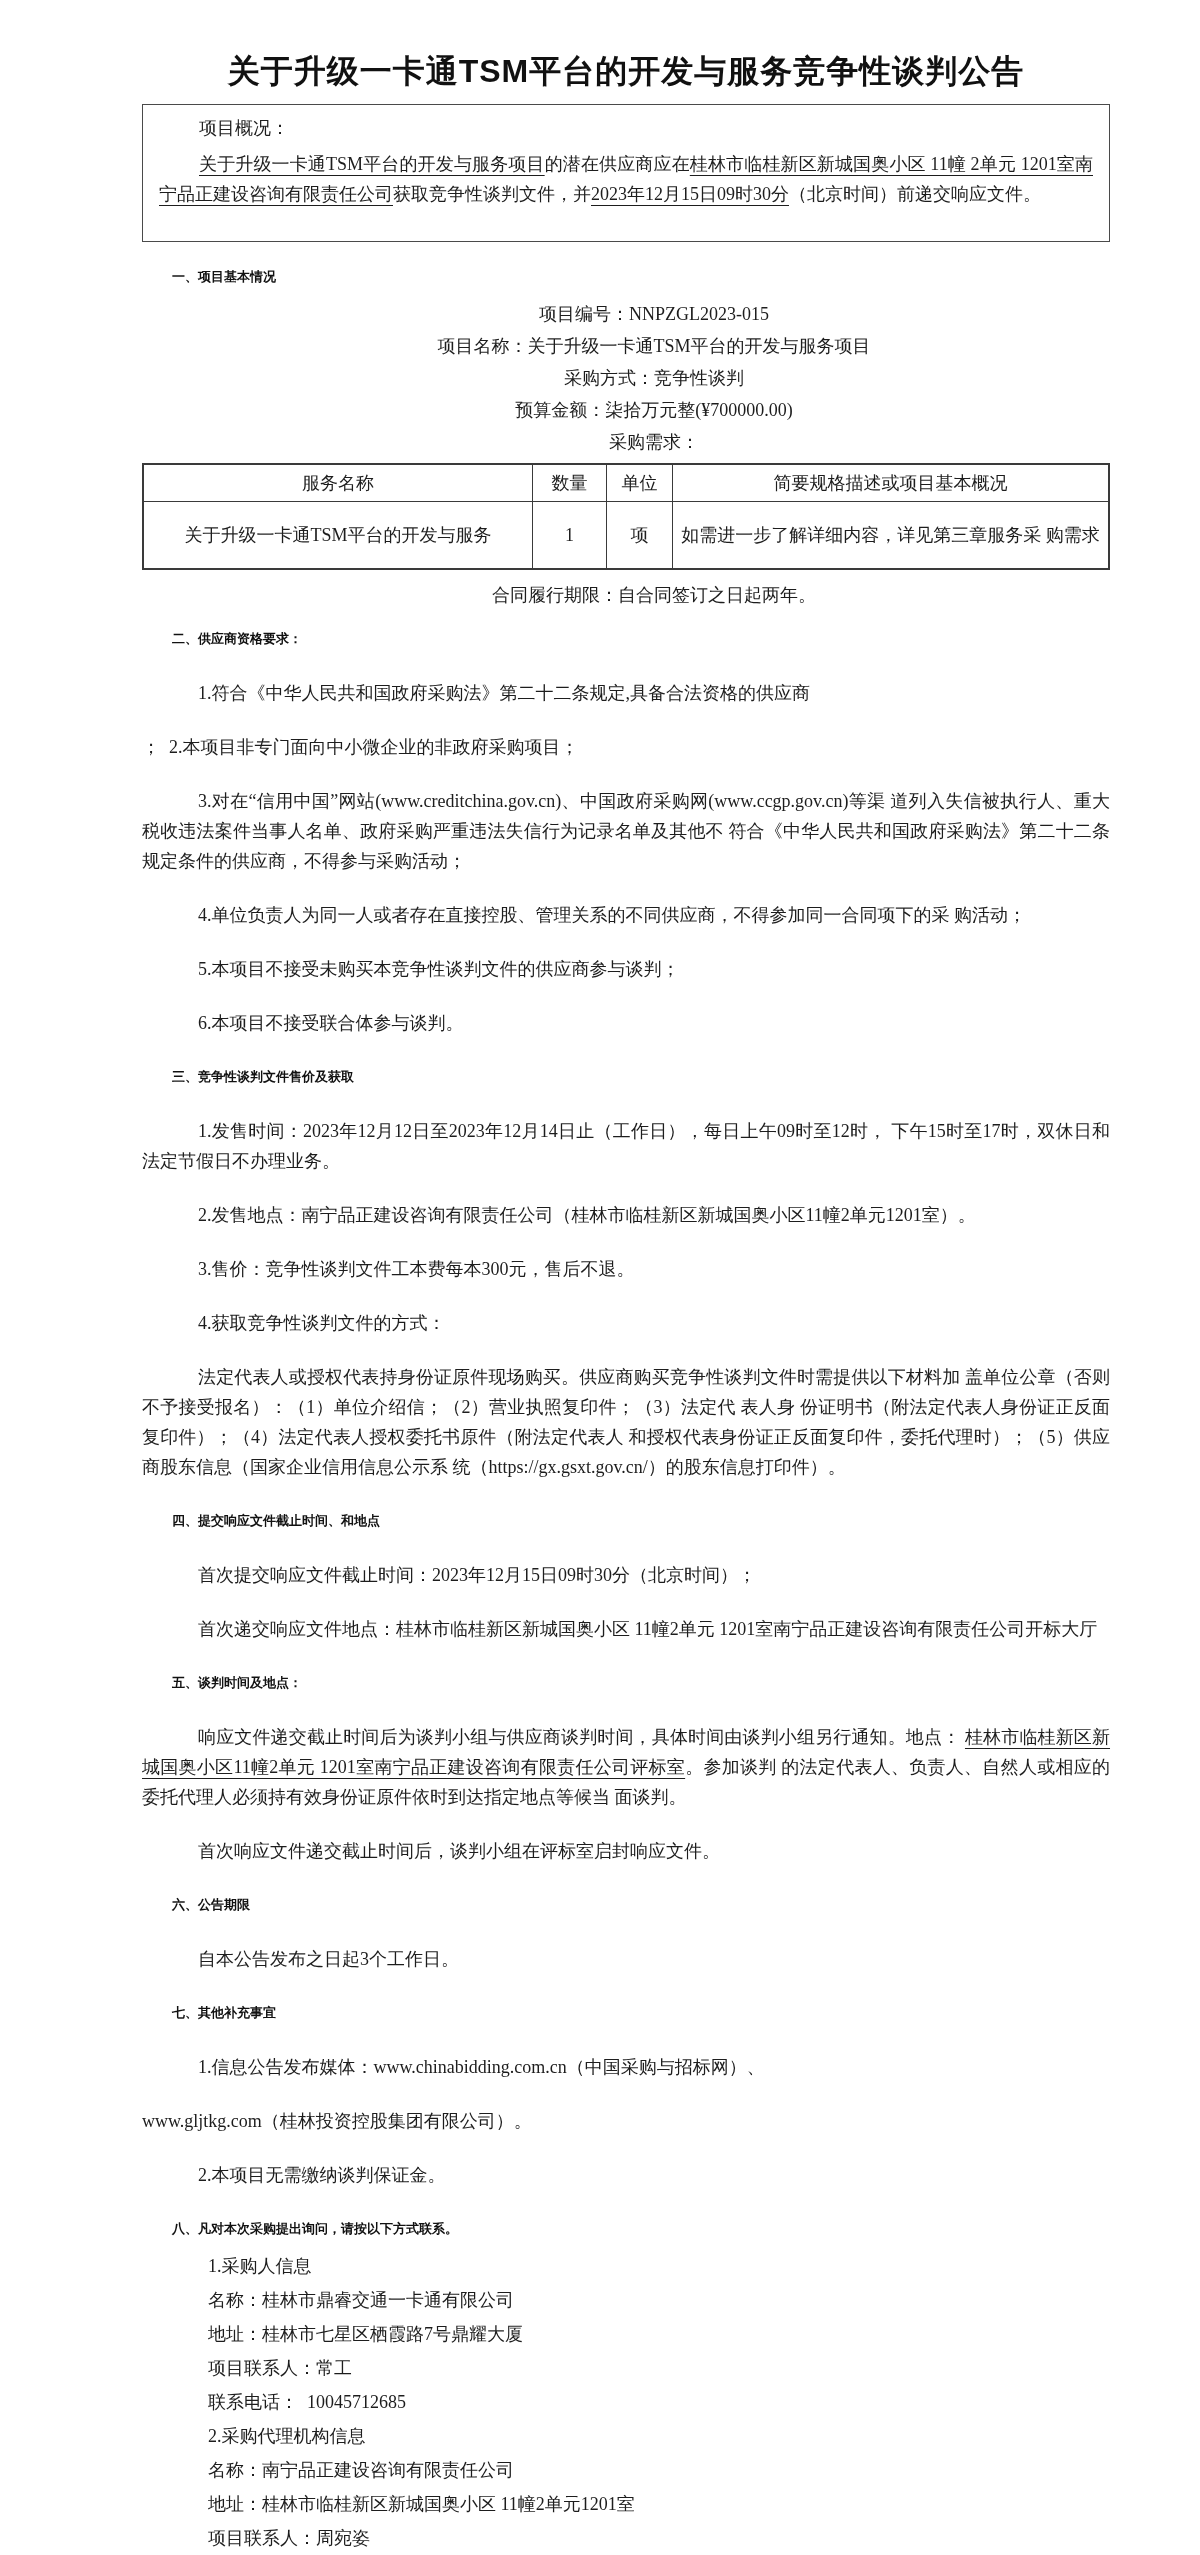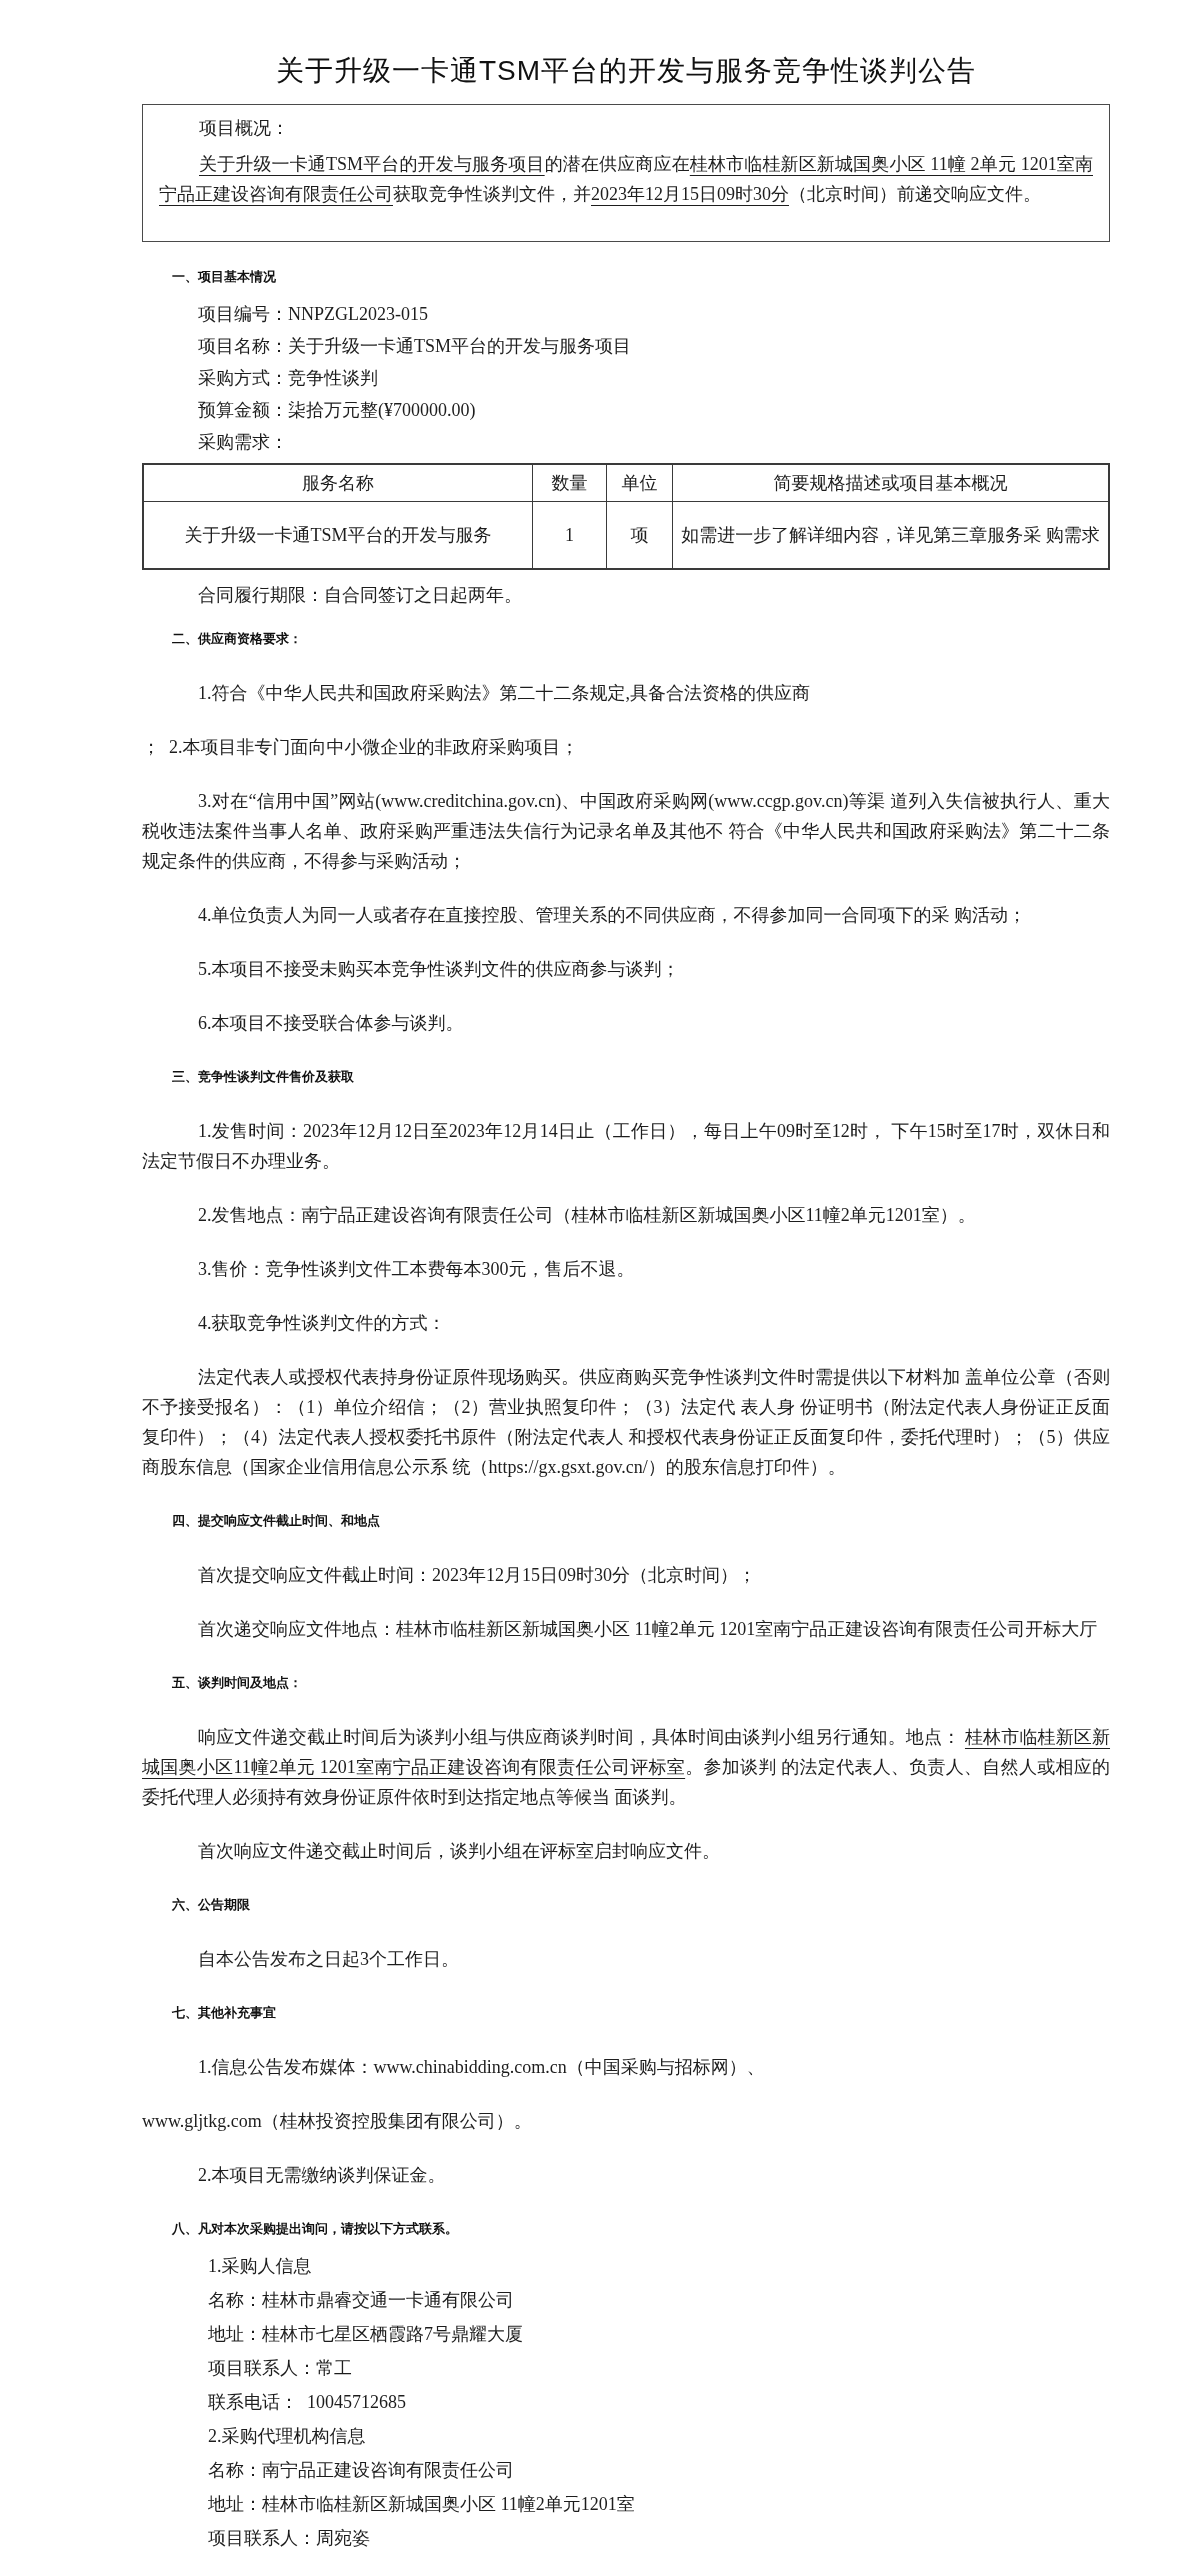--- a/index.html
+++ b/index.html
@@ -12,22 +12,22 @@
     font-family:"Liberation Serif","DejaVu Serif",serif;
     font-size:18px;
     line-height:30px;
     box-sizing:border-box;
     padding:50px 90px 0 142px;
     overflow:hidden;
   }
   .doc-title {
     text-align:center;
     font-family:"Liberation Sans","DejaVu Sans",sans-serif;
-    font-weight:normal;
-    font-size:28px;
+    font-weight:bold;
+    font-size:32px;
     line-height:34px;
     margin:4px 0 16px 0;
     letter-spacing:1px;
     color:#111;
   }
   .overview-box {
     border:1px solid #4a4a4a;
     padding:8px 16px 32px 16px;
     margin:10px 0 20px 0;
     font-family:Liberation Serif, serif;
@@ -38,21 +38,21 @@
   .sec-heading {
     font-family:"Liberation Sans","DejaVu Sans",sans-serif;
     font-weight:bold;
     font-size:13px;
     padding-left:30px;
     margin:14px 0 7px 0;
     color:#111;
   }
   .para { margin:24px 0; text-indent:56px; text-align:justify; white-space:pre-wrap; }
   .flush { margin:0 0 8px 0; text-indent:0; text-align:justify; white-space:pre-wrap; }
-  .line  { margin:2px 0; padding-left:56px; white-space:pre-wrap; }
+  .line  { margin:2px 0; padding-left:56px; white-space:pre-wrap;text-align:center; }
   .contact-line { margin:4px 0; padding-left:66px; white-space:pre-wrap; }
   table.req {
     width:100%;
     border-collapse:collapse;
     margin:6px 0 10px 0;
     border:2px solid #3a3a3a;
   }
   table.req th, table.req td {
     border:1px solid #3a3a3a;
     text-align:center;

